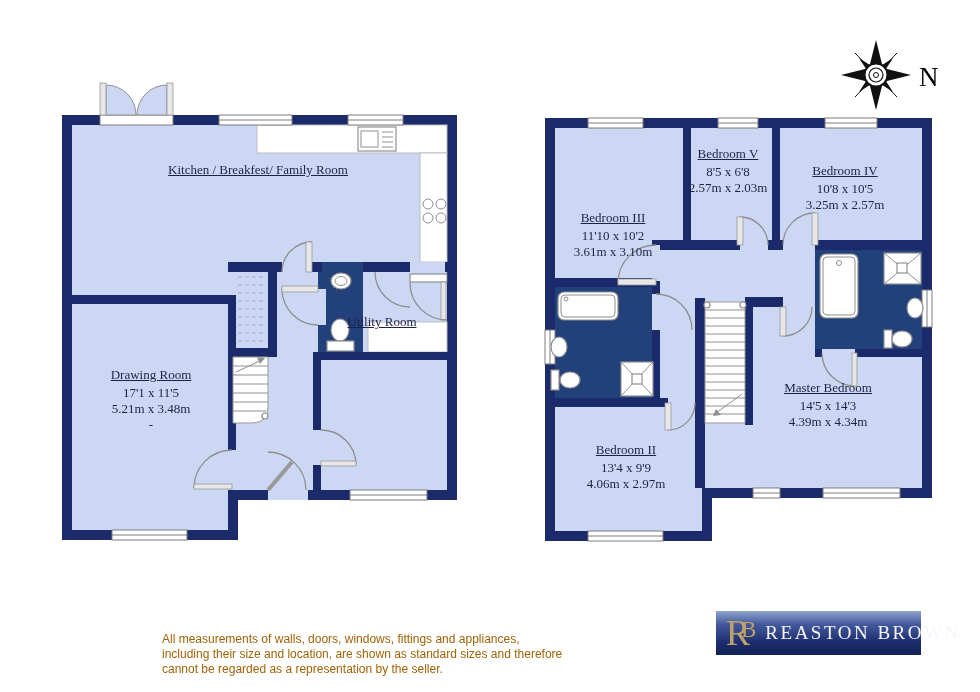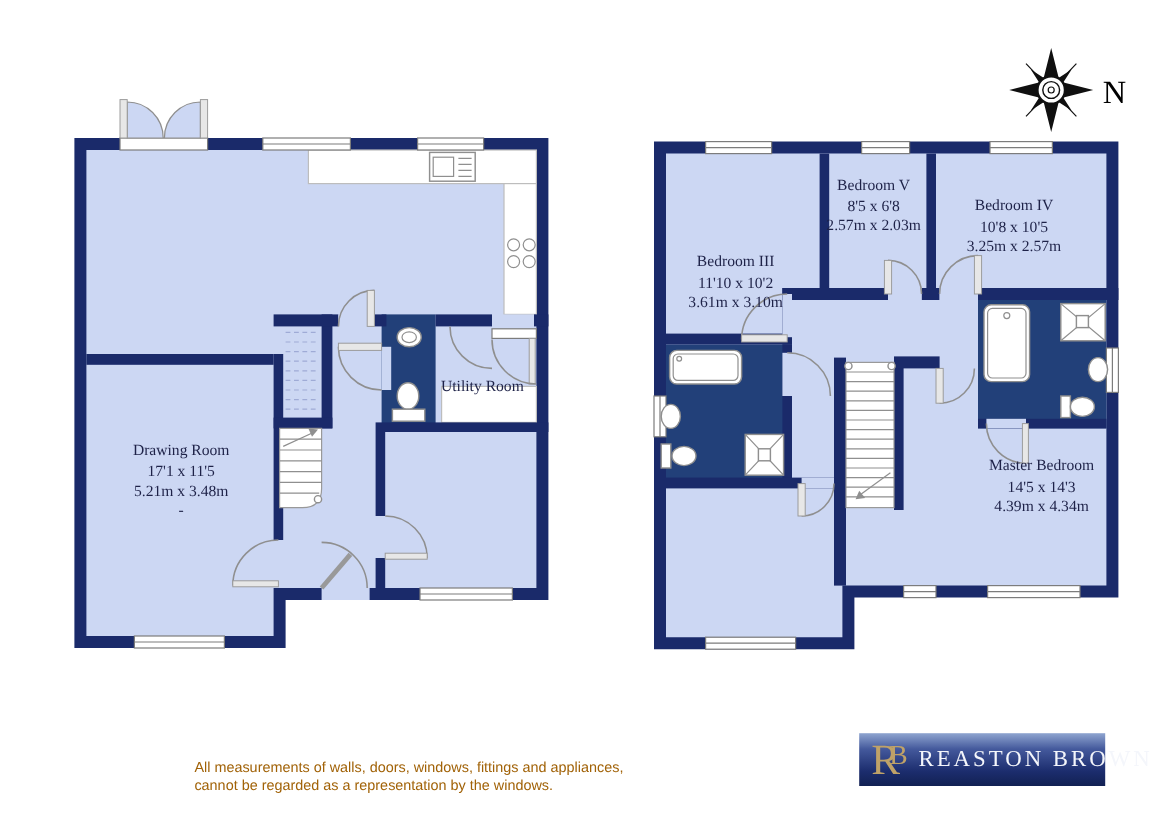--- a/index.html
+++ b/index.html
@@ -21,21 +21,21 @@
   .fix{fill:#ffffff;stroke:#8f8f8f;stroke-width:1.2;}
   .fixl{fill:none;stroke:#8f8f8f;stroke-width:1;}
   .stairbox{fill:#ffffff;stroke:#999;stroke-width:1;}
   .tread{stroke:#8f8f8f;stroke-width:1;fill:none;}
   .treadd{stroke:#9fabd6;stroke-width:1;fill:none;stroke-dasharray:4 3;}
   .cp{fill:#101010;}
   .ntext{font-family:"Liberation Serif",serif;font-size:27px;fill:#000;}
   
   .room-label{position:absolute;transform:translateX(-50%);text-align:center;
               font:13px/16px "Liberation Serif",serif;color:#1e2248;white-space:nowrap;z-index:5;}
-  .rl-name{margin-bottom:2px;}
+  .rl-name{margin-bottom:2px;text-decoration:underline;}
   
   #disclaimer{position:absolute;left:162px;top:632px;font:12px/15px "Liberation Sans",sans-serif;
               color:#a16207;z-index:5;}
   
   #logo{position:absolute;left:716px;top:611px;width:205px;height:44px;display:flex;align-items:center;
         background:linear-gradient(180deg,#8fa5d0 0%,#44599c 30%,#1c2d6e 72%,#122153 100%);
         z-index:5;}
   .mono{display:flex;align-items:flex-start;margin-left:10px;}
   .mono-r{font-family:"Liberation Serif",serif;font-size:36px;line-height:36px;color:#bfa268;}
   .mono-b{font-family:"Liberation Serif",serif;font-size:23px;line-height:23px;color:#bfa268;
@@ -275,31 +275,32 @@
     <path class="cp" d="M 876 40 L 883 68 L 911 75 L 883 82 L 876 110 L 869 82 L 841 75 L 869 68 Z"></path>
     <path class="cp" d="M 859 58 L 876 69 L 893 58 L 882 75 L 893 92 L 876 81 L 859 92 L 870 75 Z"></path>
     <circle cx="876" cy="75" r="11.5" fill="#fff" stroke="#111" stroke-width="2"></circle>
     <circle cx="876" cy="75" r="7" fill="none" stroke="#111" stroke-width="1.2"></circle>
     <circle cx="876" cy="75" r="2.5" fill="#fff" stroke="#111" stroke-width="1"></circle>
     <text class="ntext" x="919" y="86">N</text>
   </g>
 </svg>
 
 <div class="room-label" style="left:258px;top:162px;">
+  <div class="rl-name">Kitchen / Breakfest/ Family Room</div>
 </div>
 
 <div class="room-label" style="left:151px;top:367px;">
   <div class="rl-name">Drawing Room</div>
   <div class="rl-dim">17'1 x 11'5</div>
   <div class="rl-dim">5.21m x 3.48m</div>
   <div class="rl-dim">-</div>
 </div>
 
 
-<div class="room-label" style="left:402px;top:314px;">
+<div class="room-label" style="left:382px;top:314px;">
   <div class="rl-name">Utility Room</div>
 </div>
 
 <div class="room-label" style="left:613px;top:210px;">
   <div class="rl-name">Bedroom III</div>
   <div class="rl-dim">11'10 x 10'2</div>
   <div class="rl-dim">3.61m x 3.10m</div>
 </div>
 
 <div class="room-label" style="left:728px;top:146px;">
@@ -307,30 +308,36 @@
   <div class="rl-dim">8'5 x 6'8</div>
   <div class="rl-dim">2.57m x 2.03m</div>
 </div>
 
 <div class="room-label" style="left:845px;top:163px;">
   <div class="rl-name">Bedroom IV</div>
   <div class="rl-dim">10'8 x 10'5</div>
   <div class="rl-dim">3.25m x 2.57m</div>
 </div>
 
-
-<div class="room-label" style="left:828px;top:380px;margin-left:40px;">
+<div class="room-label" style="left:626px;top:442px;">
+  <div class="rl-name">Bedroom II</div>
+  <div class="rl-dim">13'4 x 9'9</div>
+  <div class="rl-dim">4.06m x 2.97m</div>
+</div>
+
+<div class="room-label" style="left:828px;top:380px;">
   <div class="rl-name">Master Bedroom</div>
   <div class="rl-dim">14'5 x 14'3</div>
   <div class="rl-dim">4.39m x 4.34m</div>
 </div>
 
 <div id="disclaimer">
   <div>All measurements of walls, doors, windows, fittings and appliances,</div>
-  <div>cannot be regarded as a representation by the windows.</div>
+  <div>including their size and location, are shown as standard sizes and therefore</div>
+  <div>cannot be regarded as a representation by the seller.</div>
 </div>
 
 <div id="logo">
   <span class="mono">
     <span class="mono-r">R</span>
     <span class="mono-b">B</span>
   </span>
   <span class="logo-name">REASTON BROWN</span>
 </div>
 

